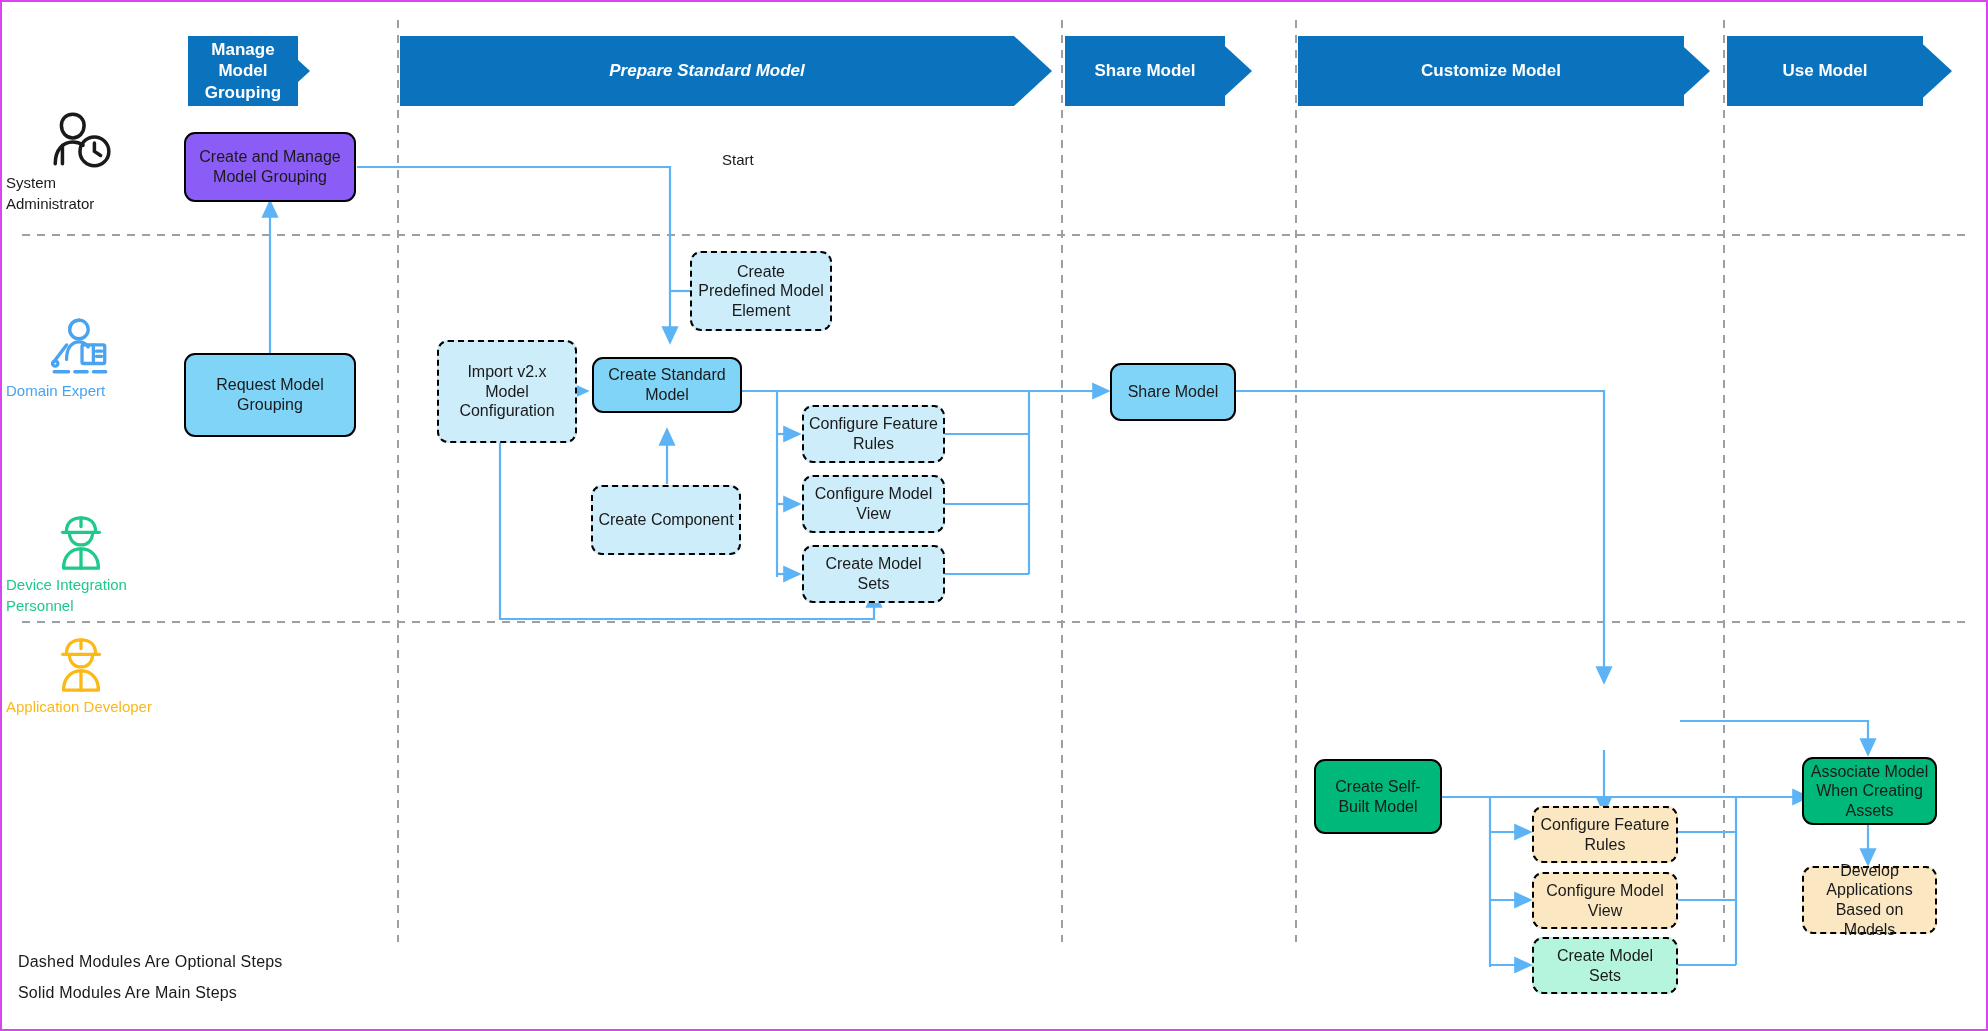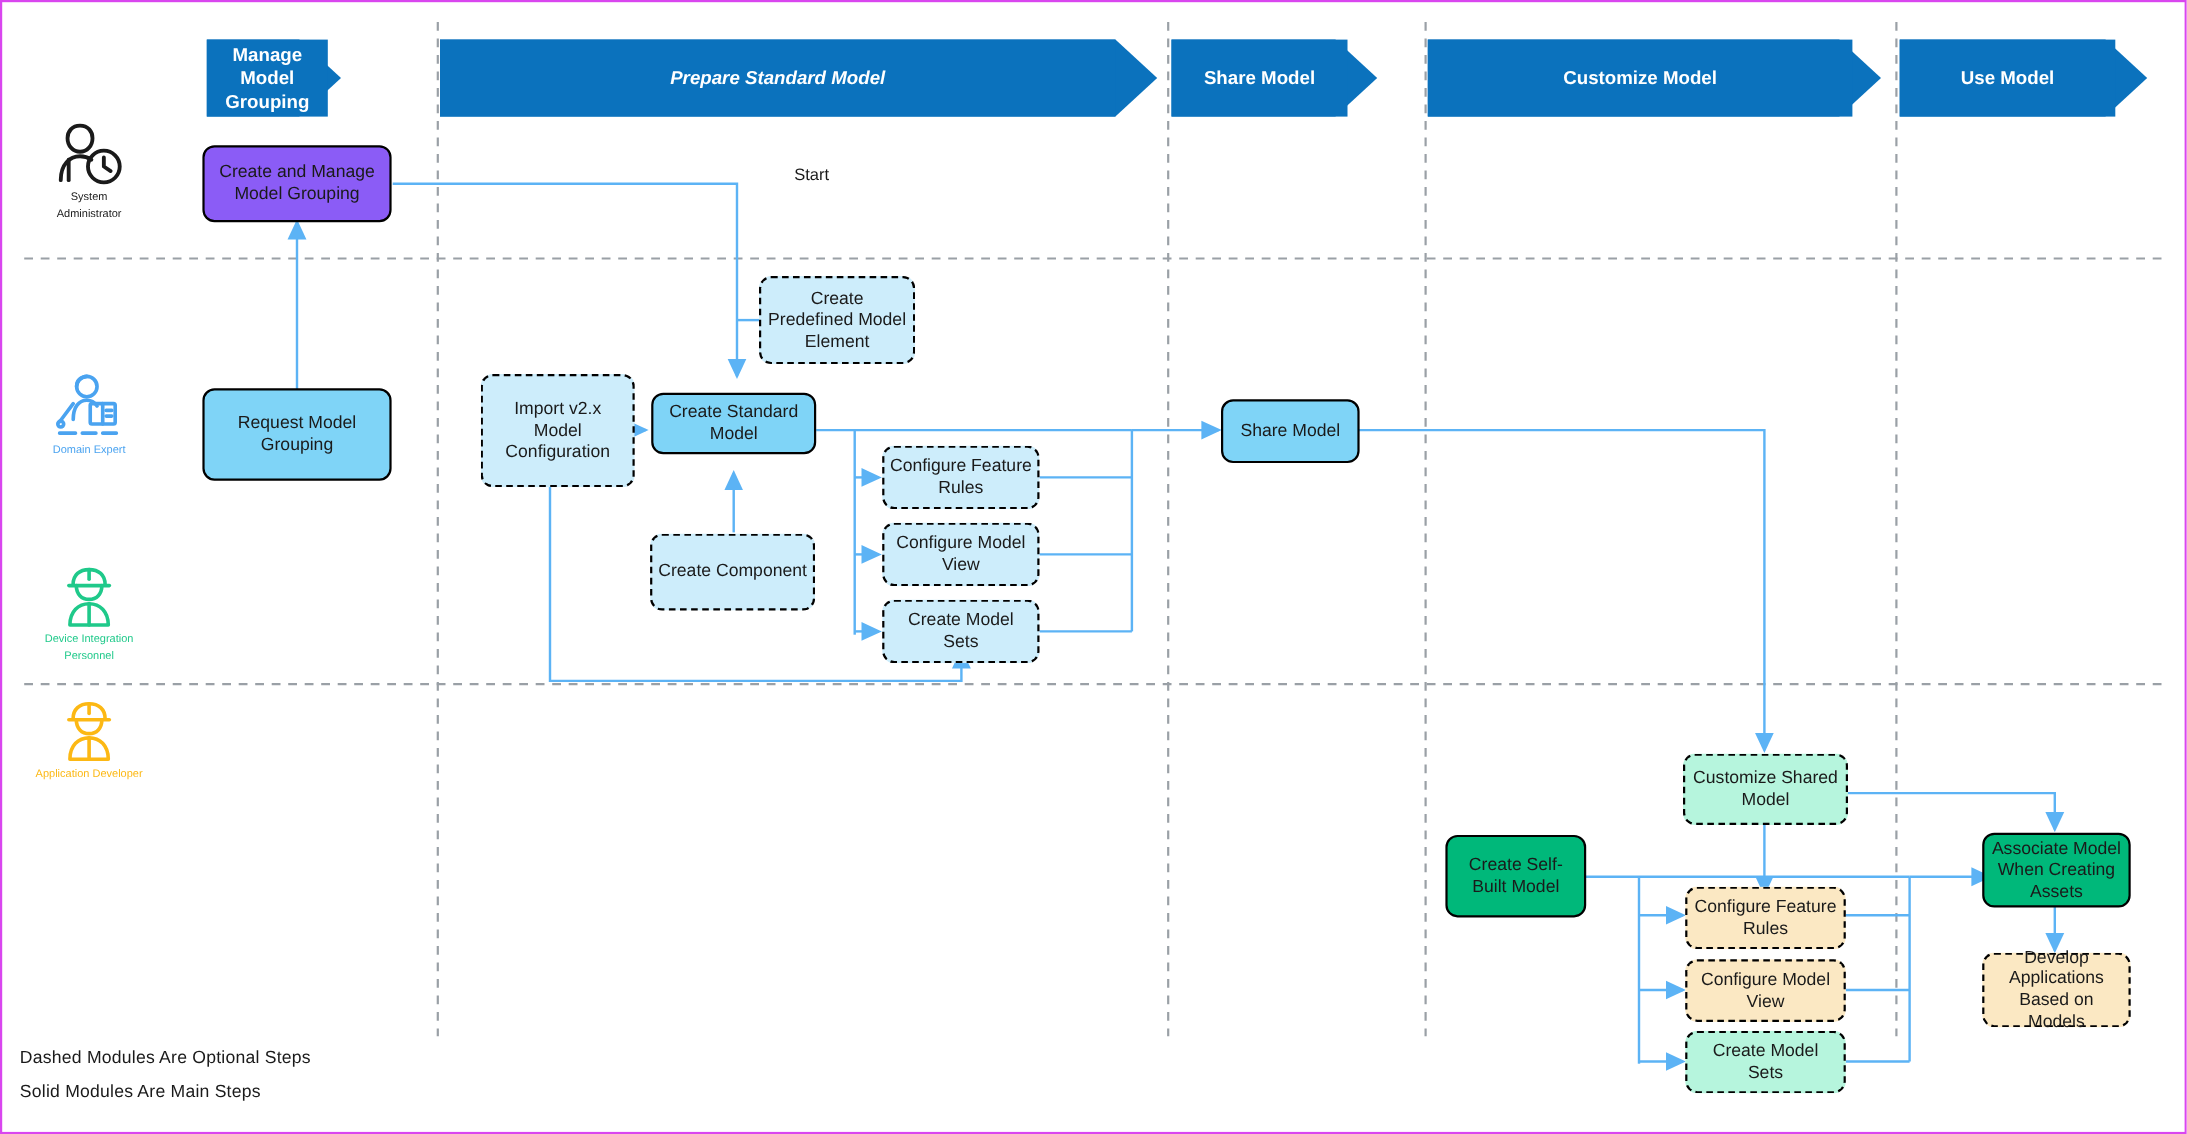--- a/index.html
+++ b/index.html
@@ -63,22 +63,21 @@
   .fill-blue-light { background: #cdedfb; }
   .fill-white      { background: #8b5cf6; }
   .fill-green-dark { background: #00b87a; }
   .fill-green-light{ background: #b6f5dd; }
   .fill-cream      { background: #fbe8c3; }
 
   
   .role {
     position: absolute;
     width: 150px;
-    text-align: center;
-    font-size: 10px;
+    font-size: 15px;
     line-height: 1.25;
   }
   .role .role-label { display: block; margin-top: 2px; }
   .role-icon { display: block; margin: 0 auto; }
 
   .c-admin  { color: #1a1a1a; }
   .c-domain { color: #4aa3f0; }
   .c-device { color: #1fc98a; }
   .c-appdev { color: #fcb814; }
 
@@ -197,21 +196,21 @@
         <path d="M7 56 c0 -14 8 -21 17 -21 c4 0 7 1 10 3"></path>
         <path d="M14 38 l0 18"></path>
         <circle cx="45" cy="44" r="14"></circle>
         <path d="M45 36 l0 8 l6 4"></path>
       </g>
     </svg>
     <span class="role-label">System</span>
     <span class="role-label">Administrator</span>
   </div>
 
-  <div class="role c-domain" style="left:4px; top:334px;">
+  <div class="role c-domain" style="left:4px; top:312px;">
     <svg class="role-icon" width="66" height="66" viewBox="0 0 64 64">
       <g fill="none" stroke="#4aa3f0" stroke-width="3.2" stroke-linecap="round" stroke-linejoin="round">
         <circle cx="30" cy="15" r="9"></circle>
         <path d="M30 6 c-6 1 -9 4 -9 9"></path>
         <path d="M18 44 c0 -11 5 -17 12 -17 c4 0 7 2 9 5"></path>
         <path d="M18 30 l-9 12 l-3 4"></path>
         <circle cx="7" cy="48" r="2.6"></circle>
         <rect x="33" y="30" width="22" height="18" rx="1.5"></rect>
         <path d="M44 30 l0 18"></path>
         <path d="M47 36 l5 0 M47 41 l5 0"></path>
@@ -265,21 +264,20 @@
   <div class="node dashed fill-blue-light" style="left:589px; top:483px; width:150px; height:70px;">Create Component</div>
 
   <div class="node dashed fill-blue-light" style="left:800px; top:403px; width:143px; height:58px;">Configure Feature Rules</div>
 
   <div class="node dashed fill-blue-light" style="left:800px; top:473px; width:143px; height:58px;">Configure Model View</div>
 
   <div class="node dashed fill-blue-light" style="left:800px; top:543px; width:143px; height:58px;">Create Model Sets</div>
 
   <div class="node solid fill-blue-dark" style="left:1108px; top:361px; width:126px; height:58px;">Share Model</div>
 
-  <div class="node dashed fill-green-light" style="left:1528px; top:683px; width:150px; height:65px;">Customize Shared Model</div>
 
   <div class="node solid fill-green-dark" style="left:1312px; top:757px; width:128px; height:75px;">Create Self-Built Model</div>
 
   <div class="node dashed fill-cream" style="left:1530px; top:804px; width:146px; height:57px;">Configure Feature Rules</div>
 
   <div class="node dashed fill-cream" style="left:1530px; top:870px; width:146px; height:57px;">Configure Model View</div>
 
   <div class="node dashed fill-green-light" style="left:1530px; top:935px; width:146px; height:57px;">Create Model Sets</div>
 
   <div class="node solid fill-green-dark" style="left:1800px; top:755px; width:135px; height:68px;">Associate Model When Creating Assets</div>

